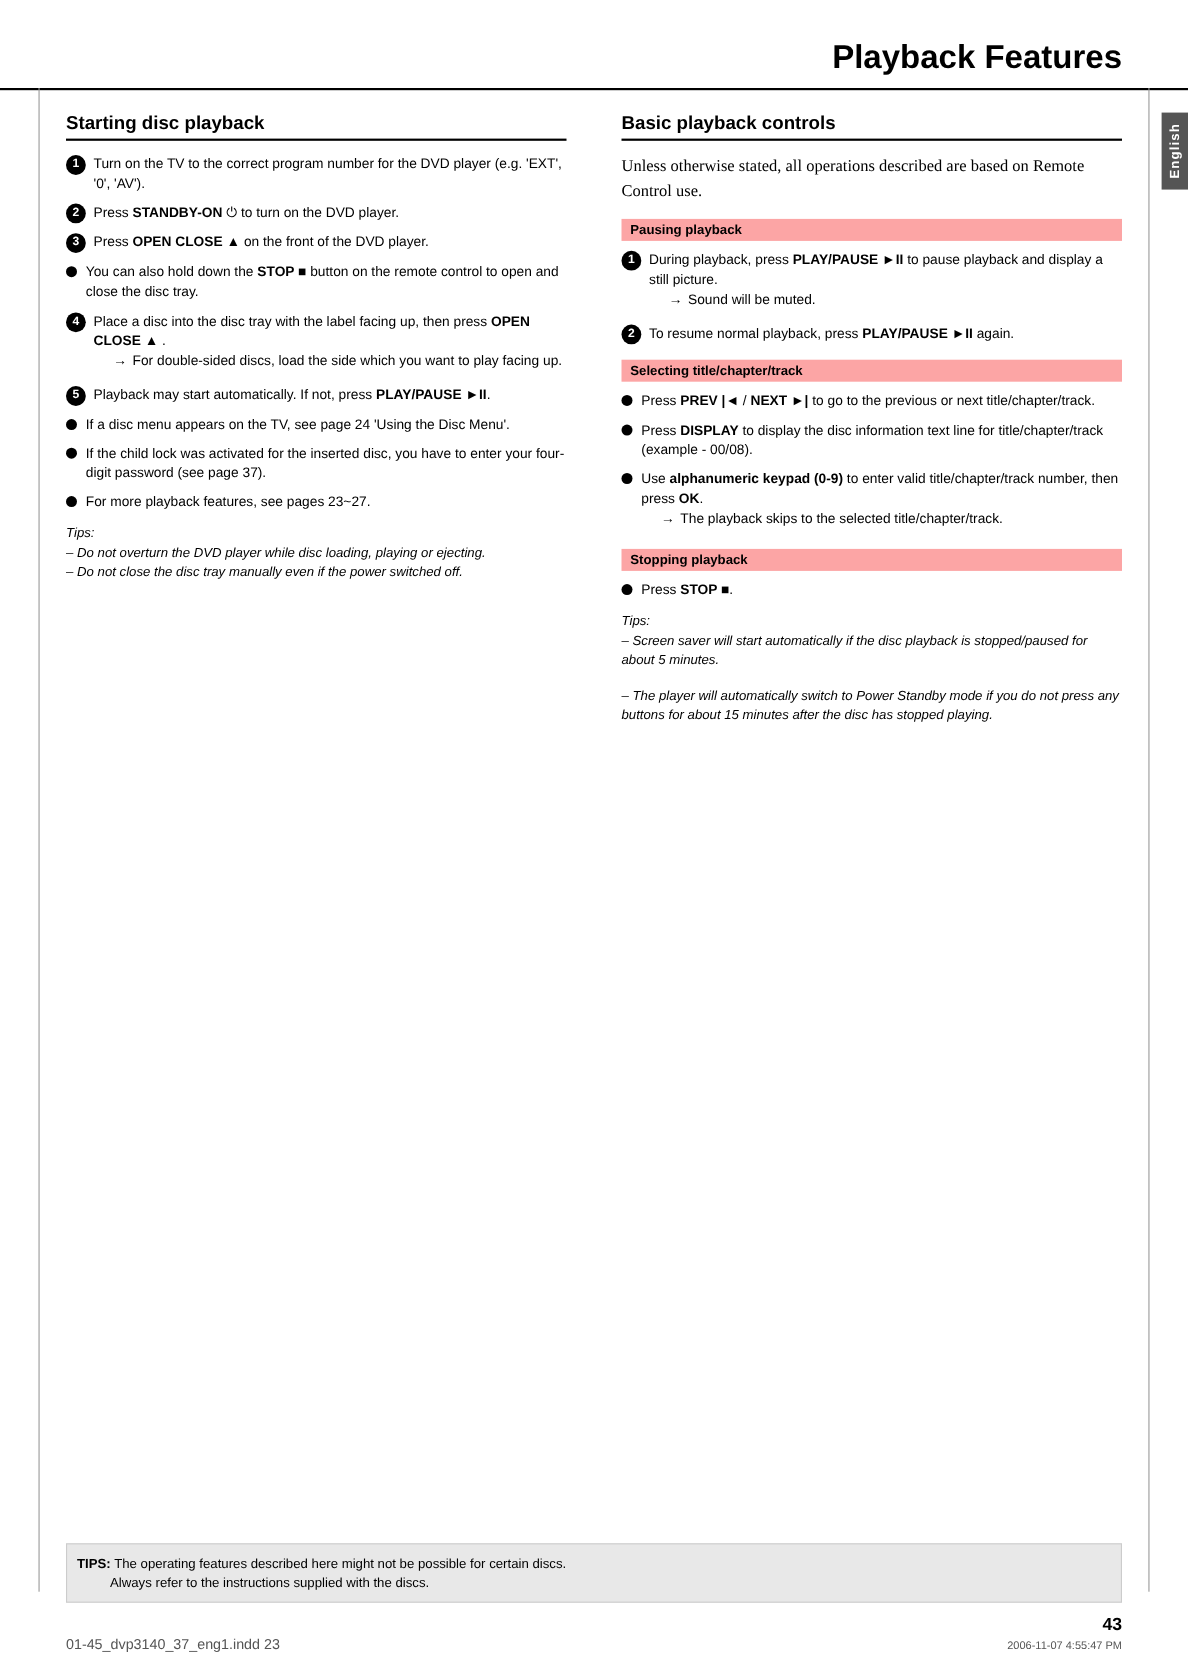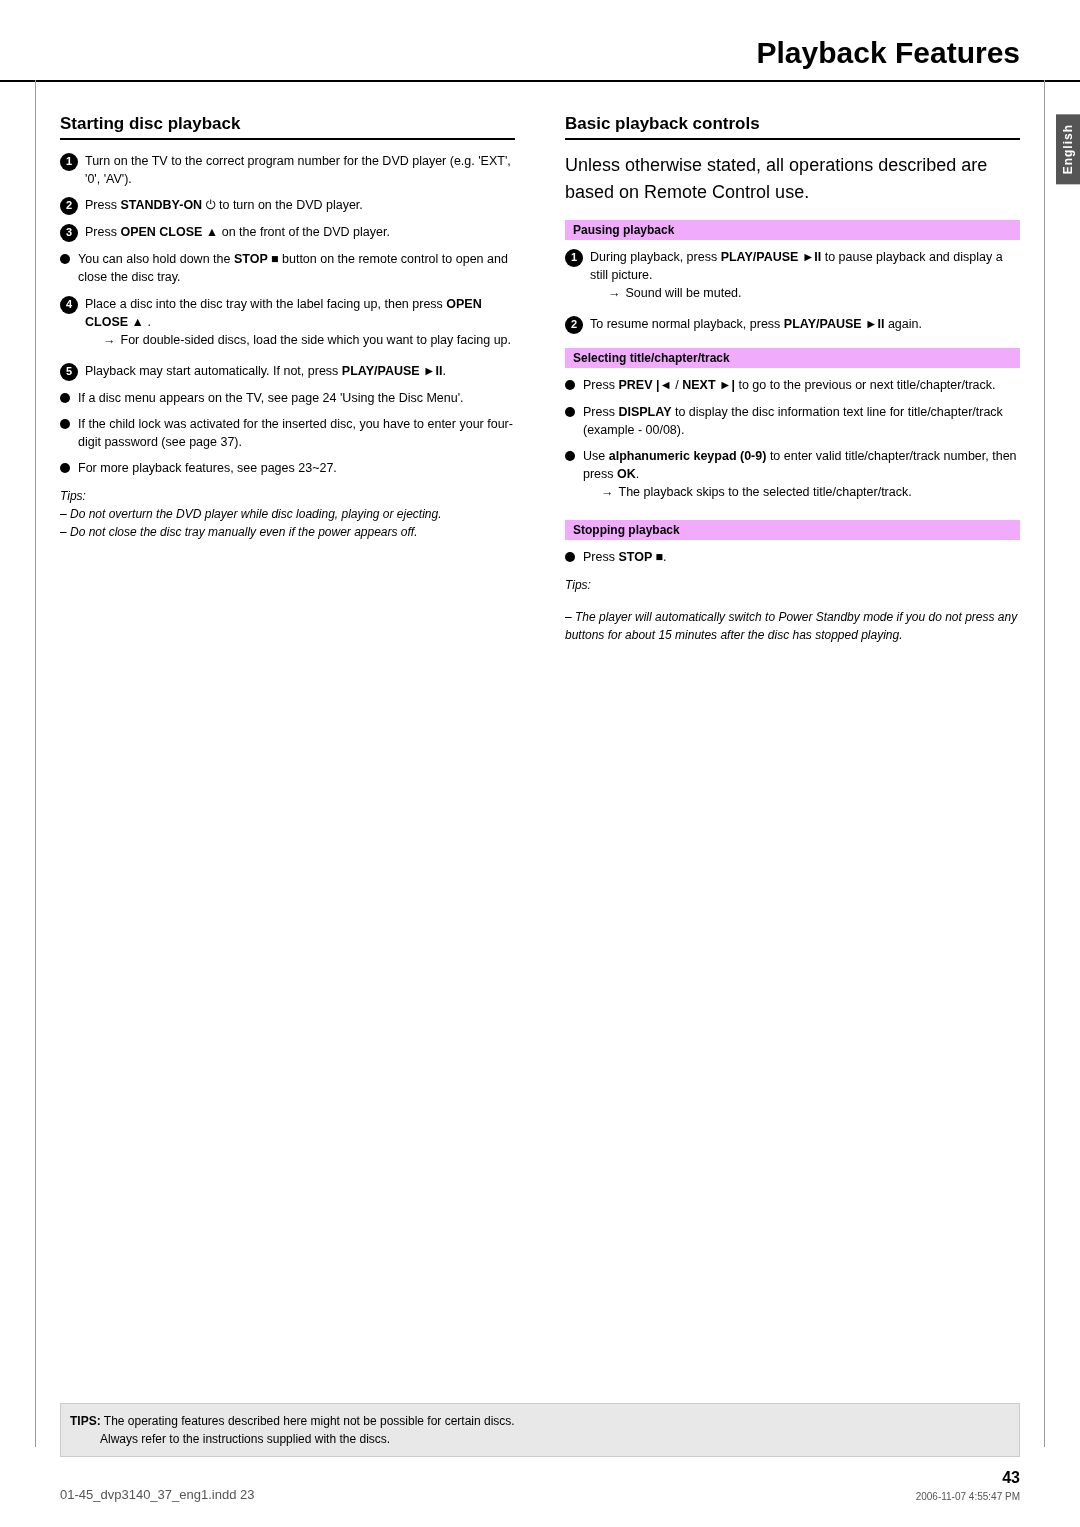--- a/index.html
+++ b/index.html
@@ -28,21 +28,21 @@
     }
     .page-title-bar h1 {
       font-size: 30px;
       font-weight: bold;
       font-family: Arial, Helvetica, sans-serif;
     }
     
     .content-area {
       display: flex;
       flex-direction: row;
-      padding: 12px 60px;
+      padding: 0 60px;
       gap: 30px;
     }
     .left-col {
       flex: 1;
       padding-top: 20px;
       padding-right: 10px;
     }
     .right-col {
       flex: 1;
       padding-top: 20px;
@@ -67,21 +67,21 @@
     
     .section-heading {
       font-size: 17px;
       font-weight: bold;
       border-bottom: 2px solid #000;
       padding-bottom: 4px;
       margin-bottom: 12px;
     }
     
     .subsection-heading {
-      background: #f0abfc;
+      background: #fca5a5;
       color: #000;
       font-size: 12px;
       font-weight: bold;
       padding: 3px 8px;
       margin-bottom: 8px;
       margin-top: 14px;
     }
     .num-circle {
       display: inline-flex;
       align-items: center;
@@ -252,31 +252,31 @@
       </div>
 
       <div class="bullet-item">
         <span class="bullet-circle"></span>
         <span>For more playback features, see pages 23~27.</span>
       </div>
 
       <div class="tips-section">
         <div><em>Tips:</em></div>
         <div><em>– Do not overturn the DVD player while disc loading, playing or ejecting.</em></div>
-        <div><em>– Do not close the disc tray manually even if the power appears off.</em></div>
+        <div><em>– Do not close the disc tray manually even if the power switched off.</em></div>
       </div>
     </div>
 
     <div class="right-col">
 
       <div class="english-tab">English</div>
 
       <div class="section-heading">Basic playback controls</div>
 
-      <p style="font-size:18px; line-height:1.5; margin-bottom:0;">Unless otherwise stated, all operations described are based on Remote Control use.</p>
+      <p style="font-size:15px; line-height:1.5; margin-bottom:0;font-family:Liberation Serif, serif;">Unless otherwise stated, all operations described are based on Remote Control use.</p>
 
       <div class="subsection-heading">Pausing playback</div>
 
       <div class="bullet-item">
         <span class="num-circle">1</span>
         <span>During playback, press <b>PLAY/PAUSE ►II</b> to pause playback and display a still picture.
           <div class="arrow-item">
             <span class="arrow-symbol">→</span>
             <span>Sound will be muted.</span>
           </div>
@@ -312,20 +312,21 @@
 
       <div class="subsection-heading">Stopping playback</div>
 
       <div class="bullet-item">
         <span class="bullet-circle"></span>
         <span>Press <b>STOP ■</b>.</span>
       </div>
 
       <div class="tips-section">
         <div><em>Tips:</em></div>
+        <div><em>– Screen saver will start automatically if the disc playback is stopped/paused for about 5 minutes.</em></div>
         <div style="margin-top:14px;"><em>– The player will automatically switch to Power Standby mode if you do not press any buttons for about 15 minutes after the disc has stopped playing.</em></div>
       </div>
 
     </div>
   </div>
 
   <div class="footer-tips">
     <b>TIPS:</b>
     <span>  The operating features described here might not be possible for certain discs.<br>
     &nbsp;&nbsp;&nbsp;&nbsp;&nbsp;&nbsp;&nbsp;&nbsp;&nbsp;Always refer to the instructions supplied with the discs.</span>

